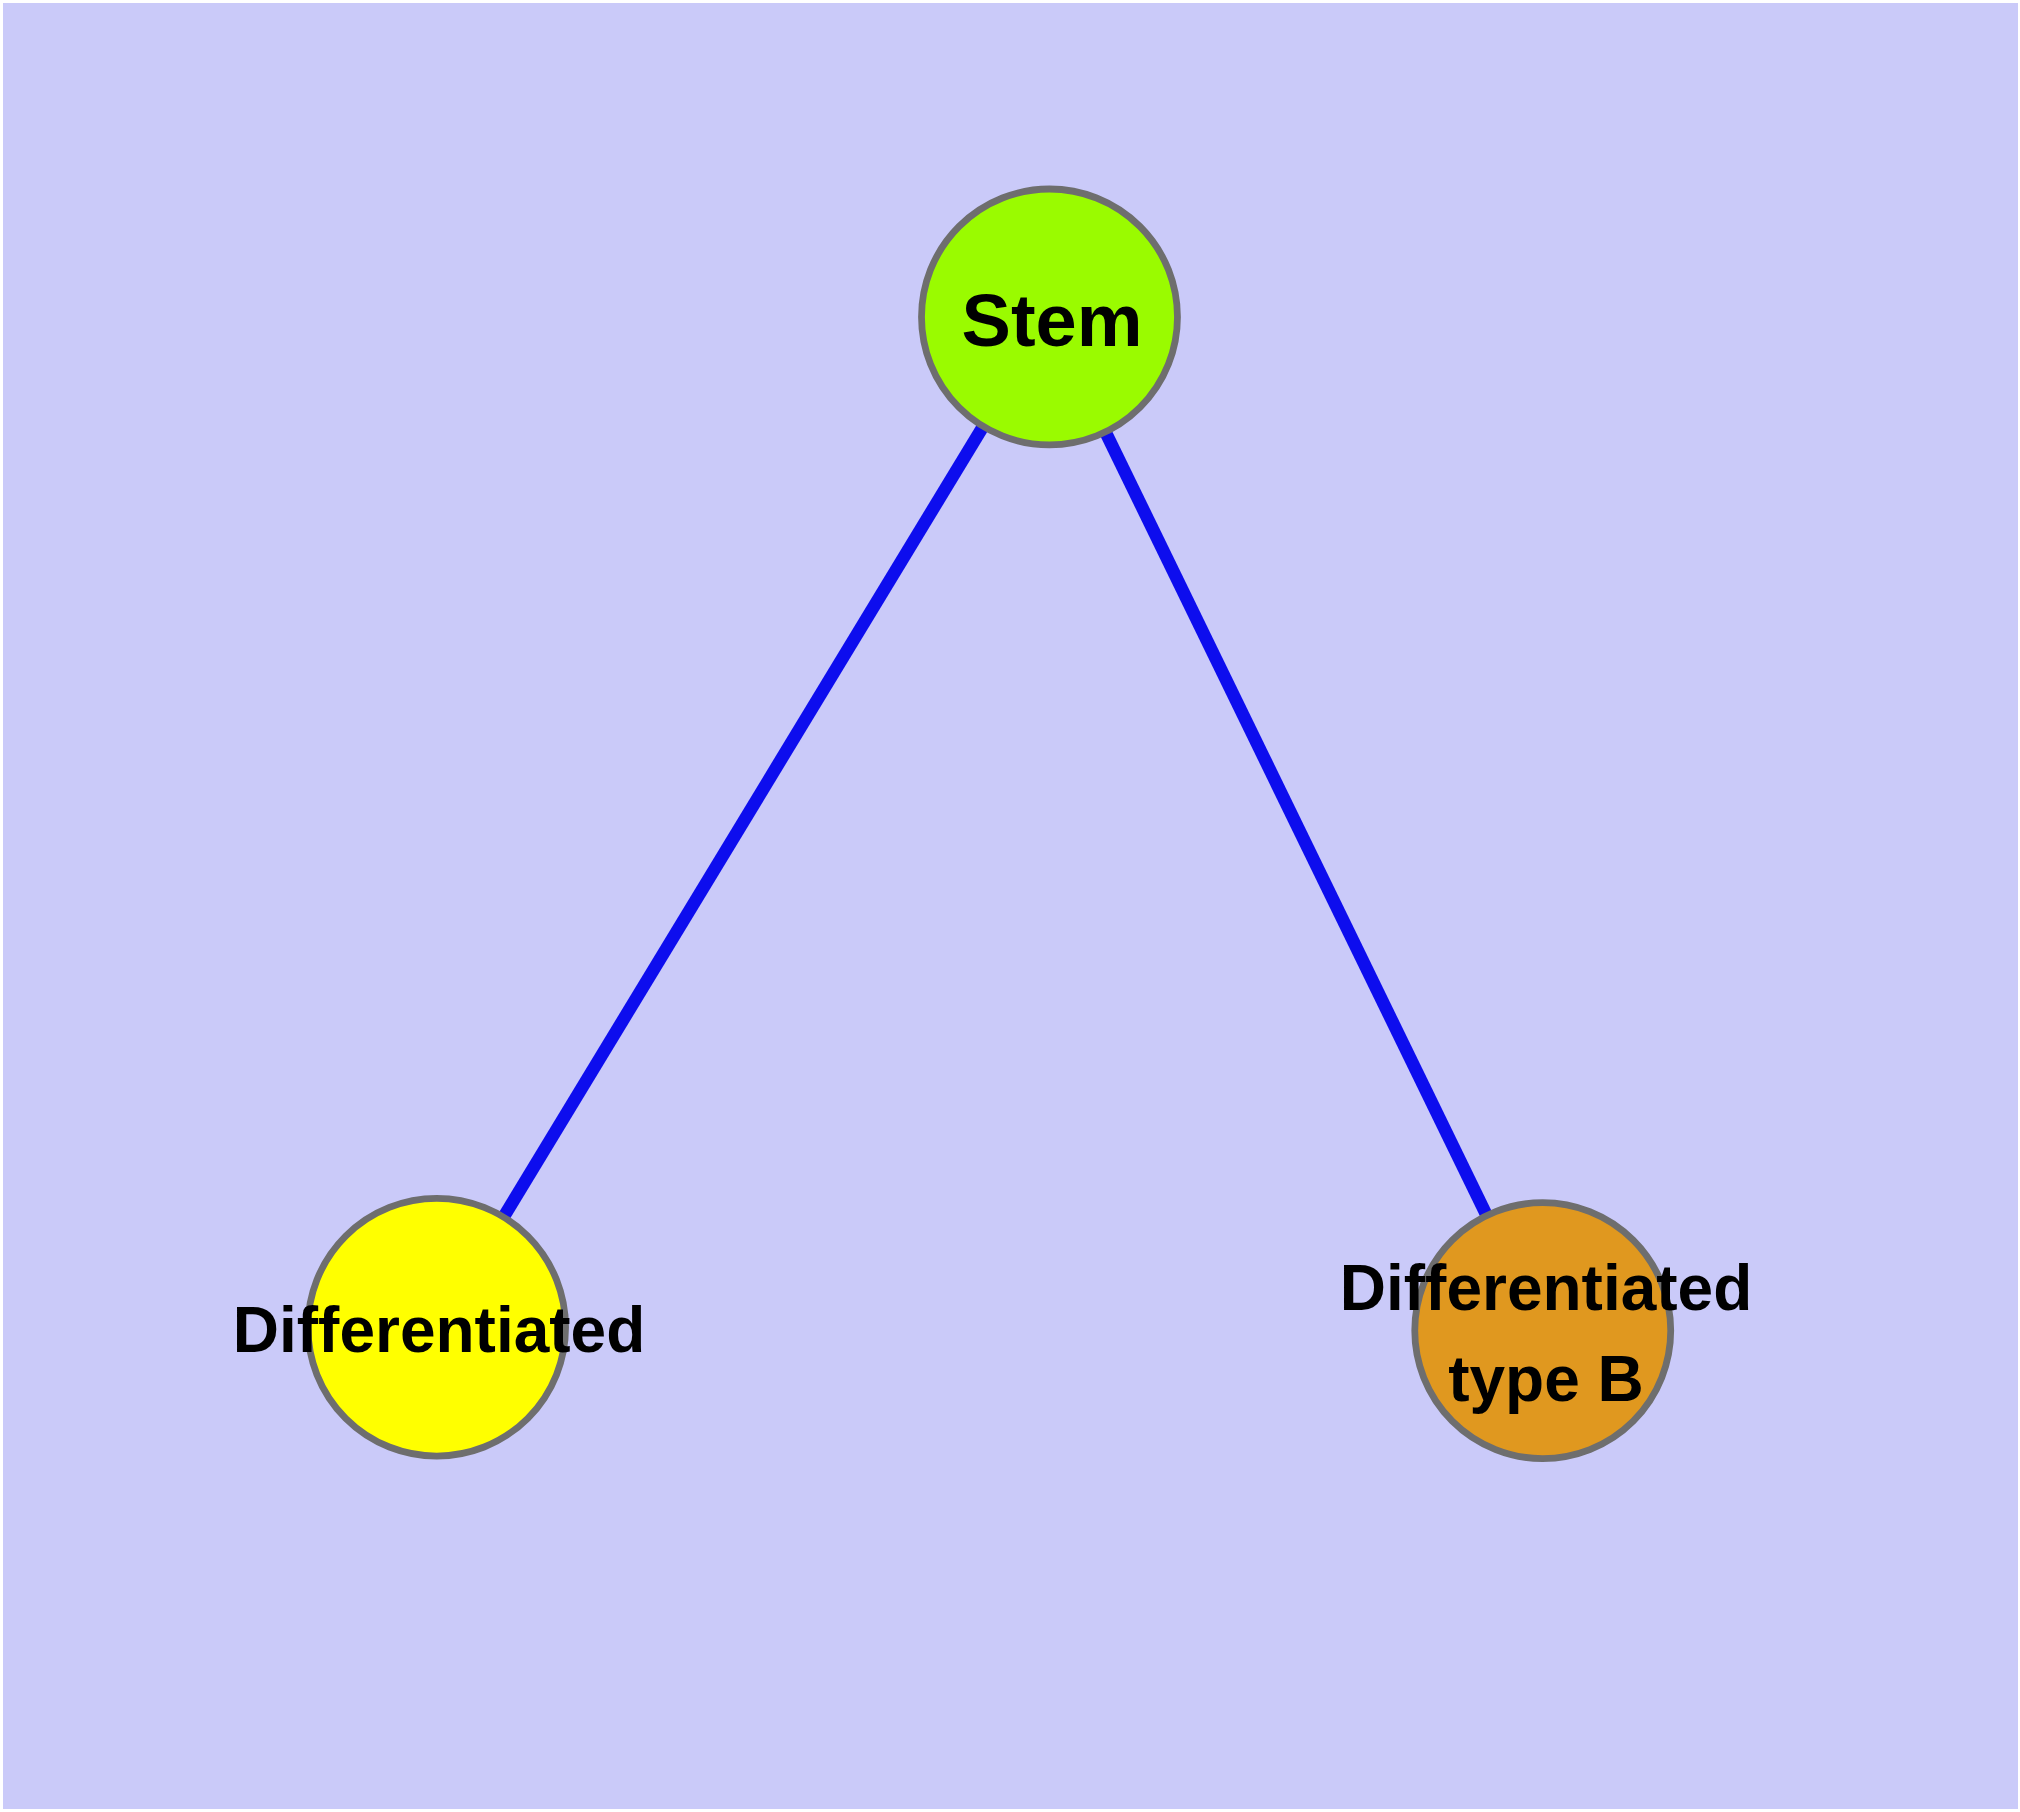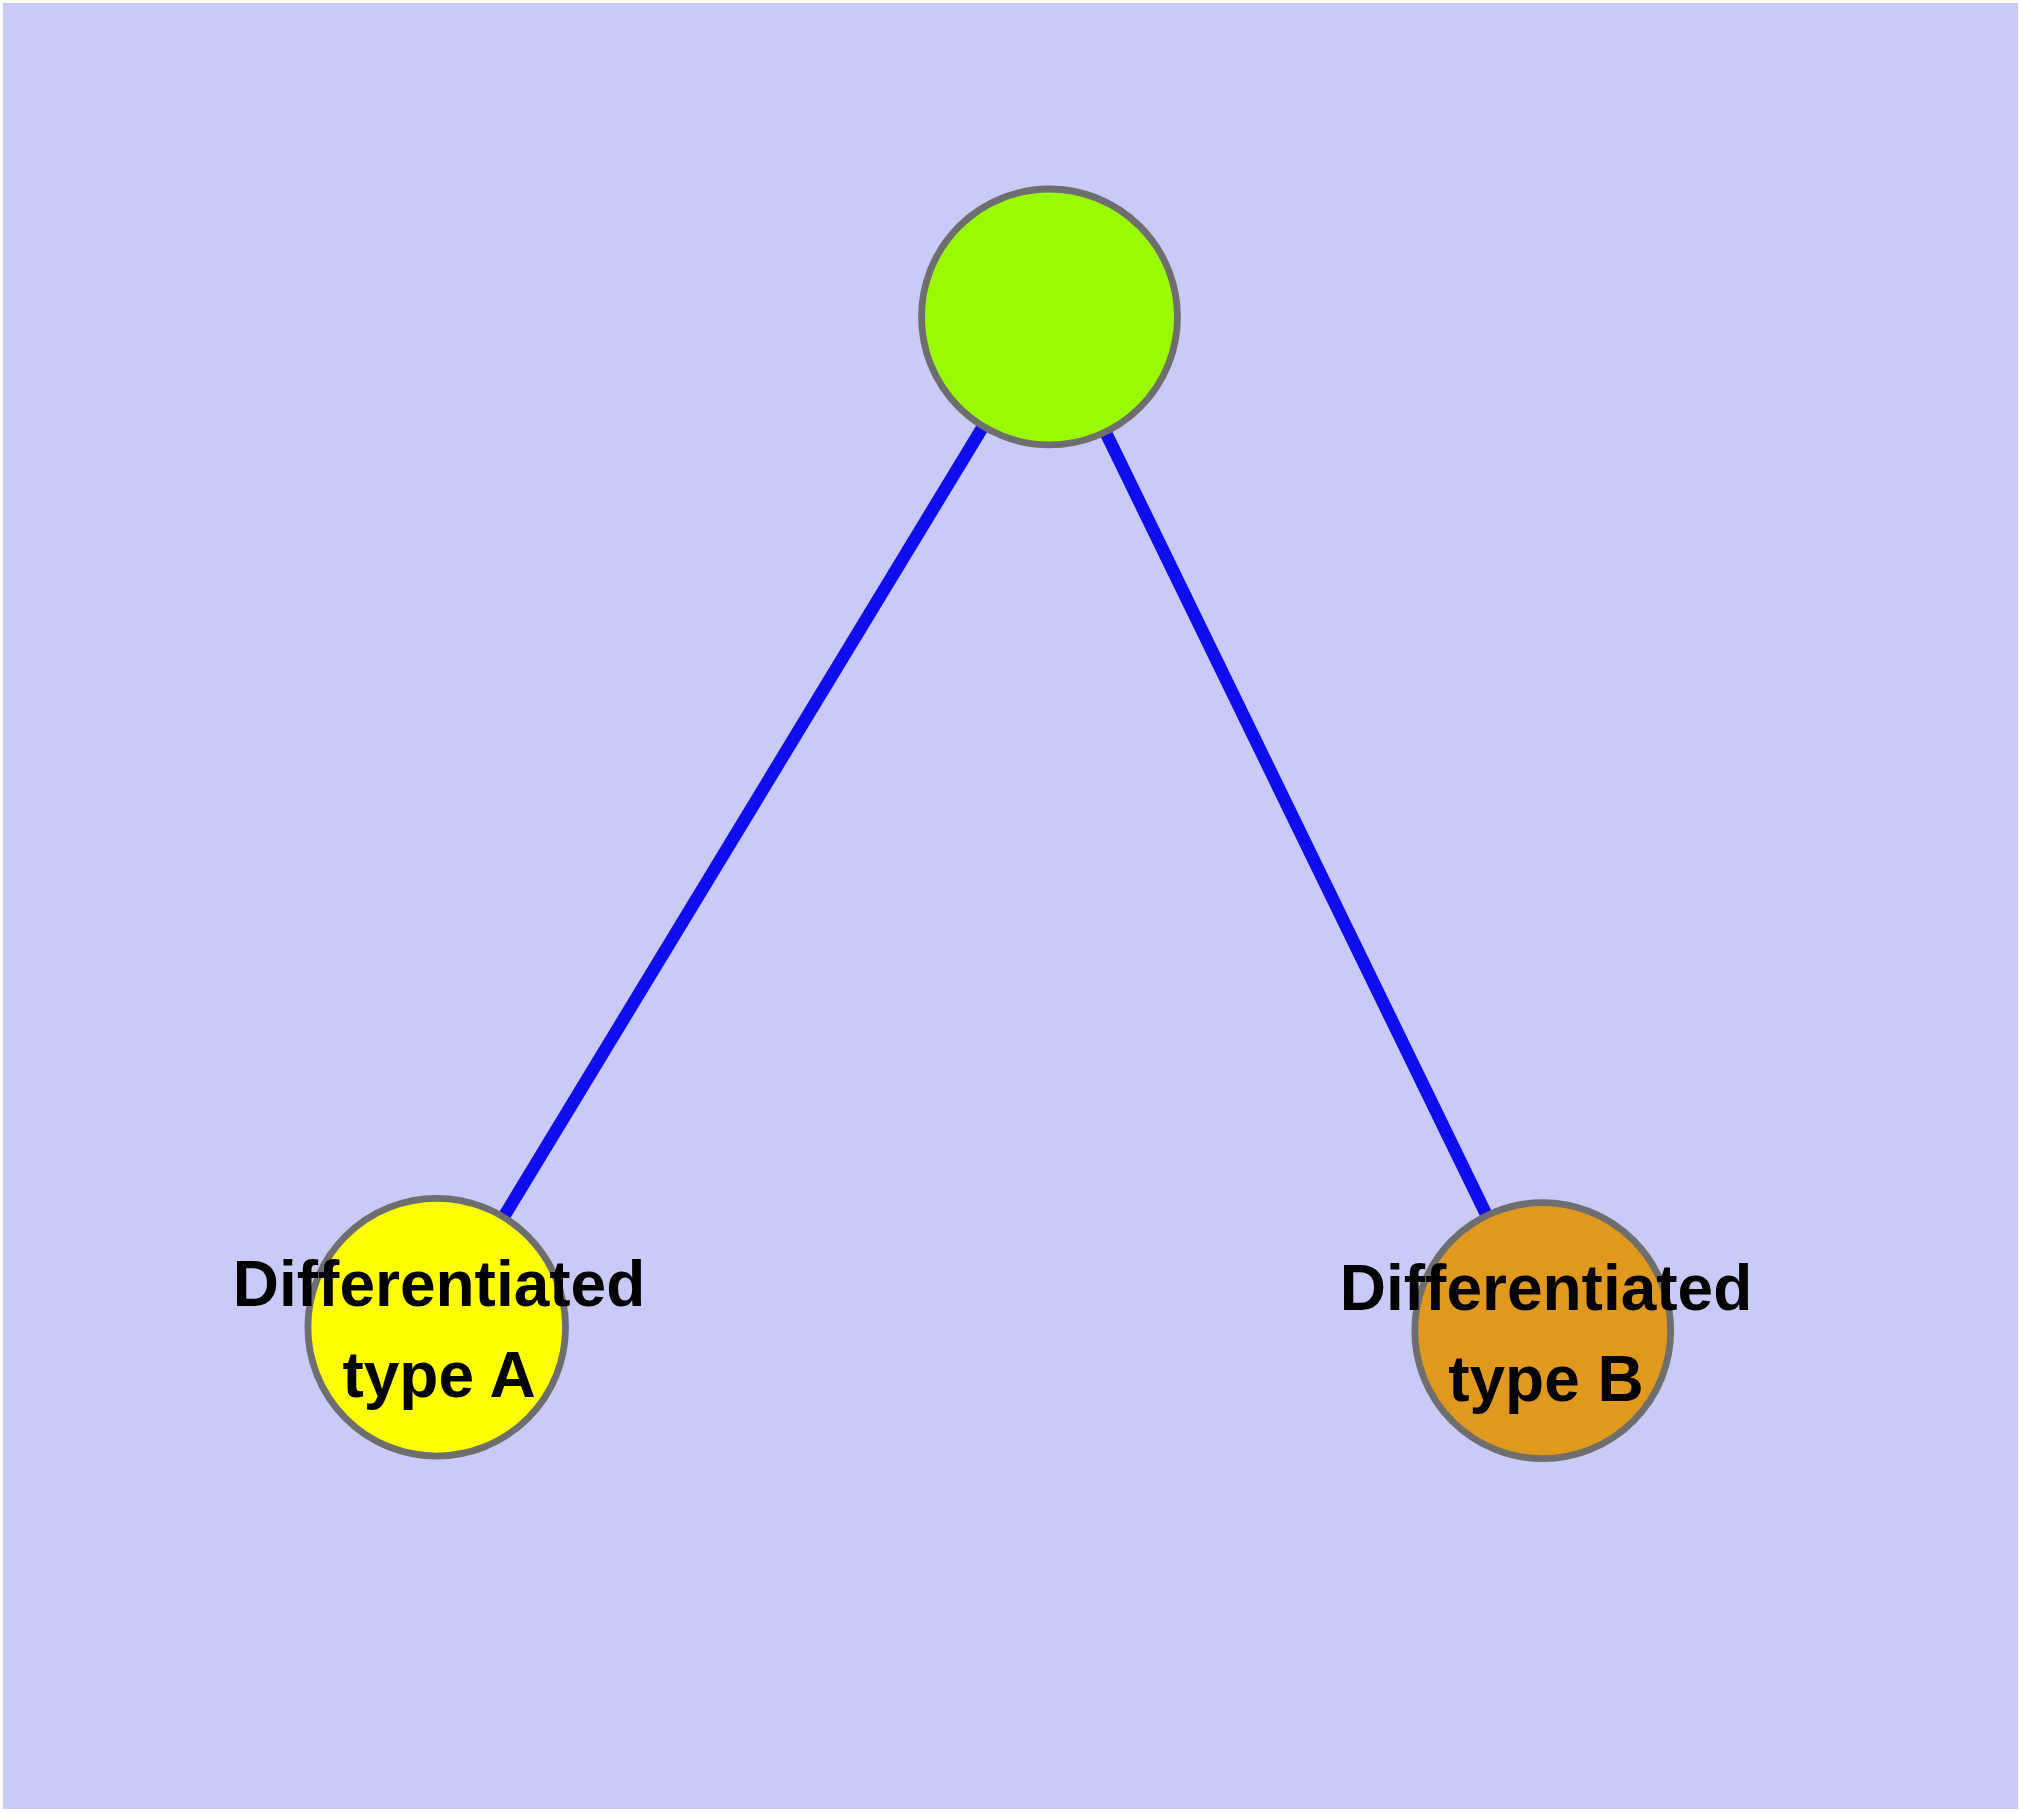--- a/index.html
+++ b/index.html
@@ -60,24 +60,27 @@
   <svg class="graph-svg" viewBox="0 0 2384 2138" xmlns="http://www.w3.org/2000/svg">
 
     <line class="edge-line" x1="1238" y1="374" x2="515" y2="1566" stroke="#0d0dee"></line>
     <line class="edge-line" x1="1238" y1="374" x2="1820" y2="1570" stroke="#0d0dee"></line>
 
     <circle class="node-circle" cx="1238" cy="374" r="151" fill="#9afb00"></circle>
     <circle class="node-circle" cx="515" cy="1566" r="152" fill="#ffff00"></circle>
     <circle class="node-circle" cx="1820" cy="1570" r="151" fill="#e0981f"></circle>
   </svg>
 
+  <div class="node-label stem" style="left:1049px; top:317px;">
+    <span class="label-line">Stem</span>
+
+  </div>
 
   <div class="node-label" style="left:436px; top:1327px;">
     <span class="label-line">Differentiated</span>
-    <span class="label-line">type A</span>
   </div>
 
   <div class="node-label" style="left:1543px; top:1331px;">
     <span class="label-line">Differentiated</span>
     <span class="label-line">type B</span>
   </div>
 
 </div>
 
 

